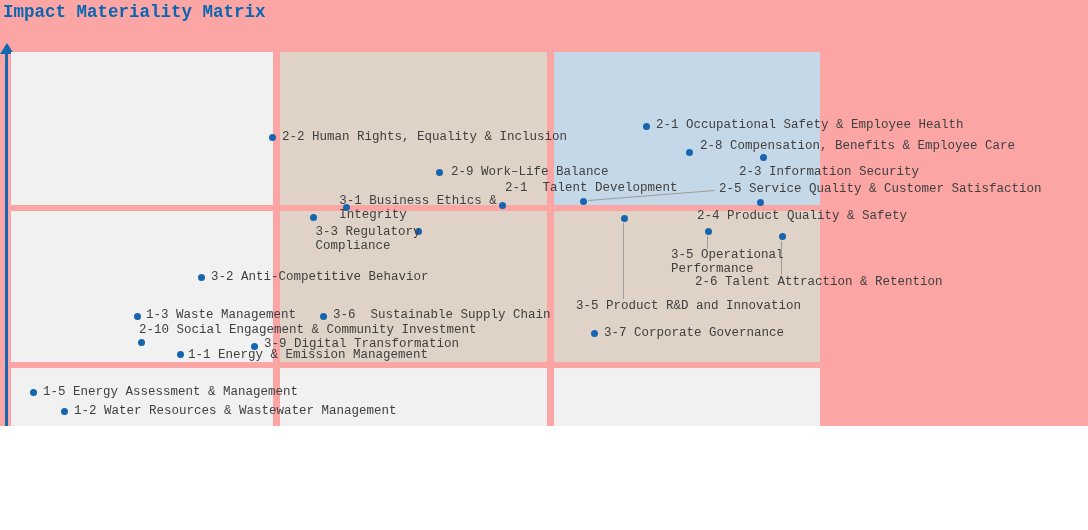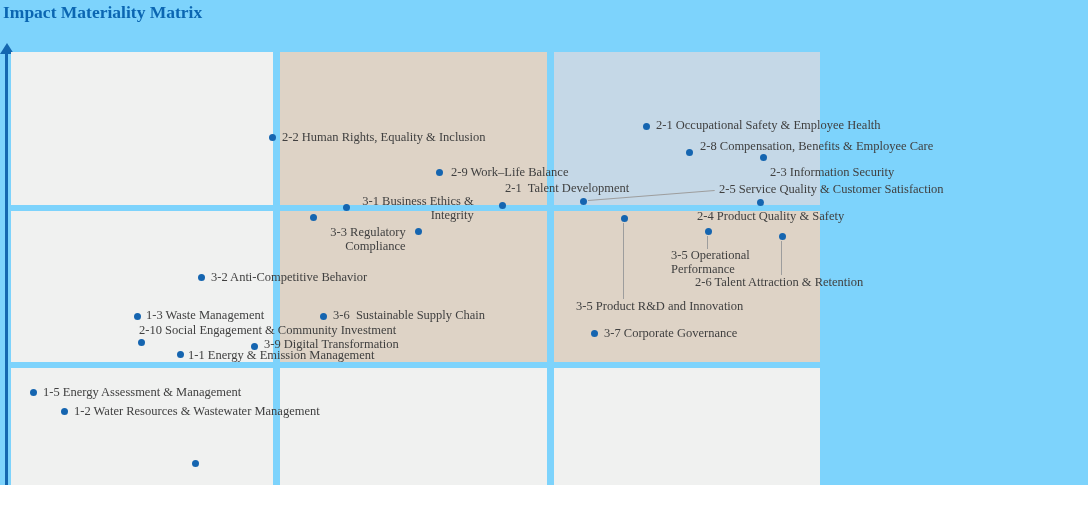--- a/index.html
+++ b/index.html
@@ -1,22 +1,22 @@
 <!DOCTYPE html>
 <html style="--title-color: #0b66b2; --axis-color: #1467b0; --axis-shadow-color: #aac9e4; --dot-color: #1565b0; --leader-color: #9d9d9d; --text-color: #404040;"><head>
 <meta charset="utf-8">
 <style>
   html, body { margin: 0; padding: 0; background: #ffffff; }
   .page {
     position: relative;
     width: 1088px;
-    height: 485px;
-    background: #7dd3fc;
+    height: 426px;
+    background: #fca5a5;
     overflow: hidden;
-    font-family: Liberation Serif, serif;
+    font-family: Liberation Mono, monospace;
   }
   .title {
     position: absolute;
     left: 3px;
     top: 2px;
     font-size: 17.5px;
     font-weight: bold;
     color: var(--title-color, #0b66b2);
     letter-spacing: 0px;
   }
@@ -28,21 +28,21 @@
     border-radius: 50%;
     background: var(--dot-color, #1565b0);
   }
   .pt-label {
     position: absolute;
     font-size: 12.5px;
     line-height: 14px;
     color: var(--text-color, #404040);
     white-space: pre;
   }
-  .pt-label.center { text-align: right; }
+  .pt-label.center { text-align: left; }
   .leader {
     position: absolute;
     height: 1px;
     background: var(--leader-color, #9d9d9d);
     transform-origin: 0 0;
   }
   
   .axis-y-line {
     position: absolute;
     left: 5px; top: 53px;
@@ -137,21 +137,21 @@
       <div class="pt-label center" style="left: 368px; top: 239px; transform: translate(-50%, -50%);">3-3 Regulatory
 Compliance</div>
       <div class="pt-label" style="left: 211px; top: 277px; transform: translateY(-50%);">3-2 Anti-Competitive Behavior</div>
       <div class="pt-label" style="left: 146px; top: 315px; transform: translateY(-50%);">1-3 Waste Management</div>
       <div class="pt-label" style="left: 333px; top: 315px; transform: translateY(-50%);">3-6  Sustainable Supply Chain</div>
       <div class="pt-label" style="left: 139px; top: 330px; transform: translateY(-50%);">2-10 Social Engagement &amp; Community Investment</div>
       <div class="pt-label" style="left: 264px; top: 344px; transform: translateY(-50%);">3-9 Digital Transformation</div>
       <div class="pt-label" style="left: 188px; top: 355px; transform: translateY(-50%); text-align: right;">1-1 Energy &amp; Emission Management</div>
       <div class="pt-label" style="left: 656px; top: 125px; transform: translateY(-50%);">2-1 Occupational Safety &amp; Employee Health</div>
       <div class="pt-label" style="left: 700px; top: 146px; transform: translateY(-50%);">2-8 Compensation, Benefits &amp; Employee Care</div>
-      <div class="pt-label" style="left: 770px; top: 172px; transform: translateY(-50%);">2-3 Information Security</div>
+      <div class="pt-label" style="left: 739px; top: 172px; transform: translateY(-50%);">2-3 Information Security</div>
       <div class="pt-label" style="left: 719px; top: 189px; transform: translateY(-50%);">2-5 Service Quality &amp; Customer Satisfaction</div>
       <div class="pt-label" style="left: 697px; top: 216px; transform: translateY(-50%);">2-4 Product Quality &amp; Safety</div>
       <div class="pt-label" style="left: 671px; top: 262px; transform: translateY(-50%);">3-5 Operational
 Performance</div>
       <div class="pt-label" style="left: 695px; top: 282px; transform: translateY(-50%);">2-6 Talent Attraction &amp; Retention</div>
       <div class="pt-label" style="left: 576px; top: 306px; transform: translateY(-50%);">3-5 Product R&amp;D and Innovation</div>
       <div class="pt-label" style="left: 604px; top: 333px; transform: translateY(-50%);">3-7 Corporate Governance</div>
       <div class="pt-label" style="left: 43px; top: 392px; transform: translateY(-50%);">1-5 Energy Assessment &amp; Management</div>
       <div class="pt-label" style="left: 74px; top: 411px; transform: translateY(-50%);">1-2 Water Resources &amp; Wastewater Management</div>
       <div class="pt-label" style="left: 201px; top: 462px; transform: translateY(-50%); margin-top: 34px;">1-4  Renewable Energy Adoption</div>

